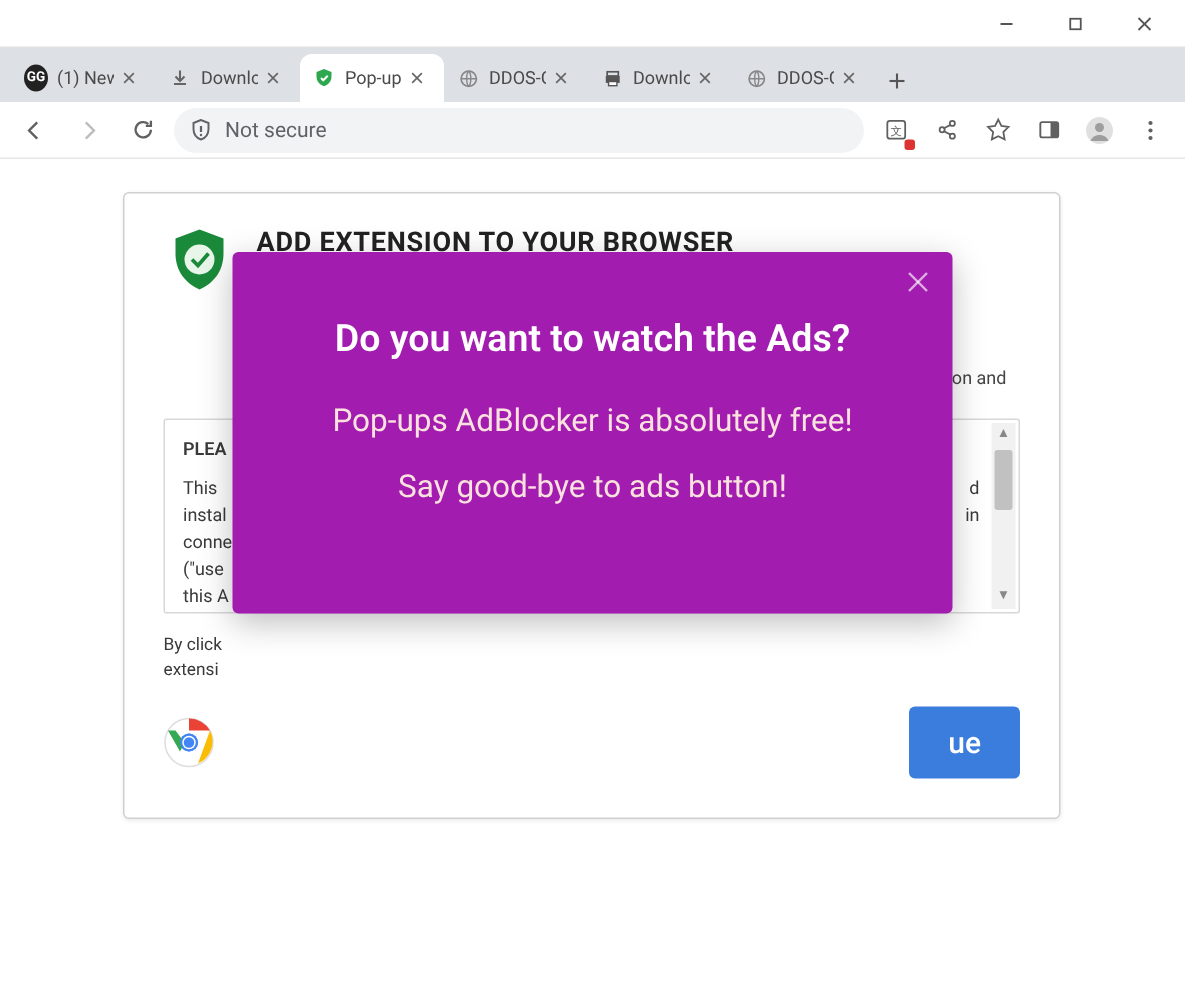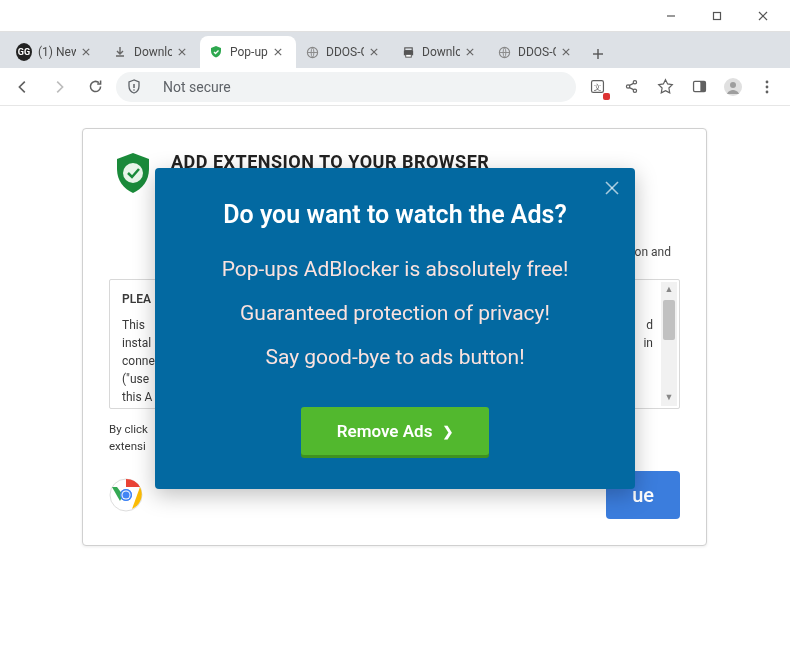--- a/index.html
+++ b/index.html
@@ -12,21 +12,21 @@
     .tab { height: 32px; background: #dde1e6; display: flex; align-items: center; padding: 0 8px; gap: 6px; font-size: 12px; color: #4a4a4a; border-top-left-radius: 8px; border-top-right-radius: 8px; max-width: 96px; min-width: 90px; position: relative; }
     .tab.active { background: #fff; }
     .tab .favicon { width: 16px; height: 18px; flex-shrink: 0; display: flex; align-items: center; justify-content: center; border-radius: 50%; }
     .tab .title { white-space: nowrap; overflow: hidden; text-overflow: clip; flex: 1; }
     .tab .close { width: 14px; height: 14px; color: #666; flex-shrink: 0; }
     .newtab { width: 28px; height: 28px; display: flex; align-items: center; justify-content: center; color: #555; }
     
     .toolbar { height: 38px; background: #fff; border-bottom: 1px solid #e6e6e6; display: flex; align-items: center; padding: 0 8px; gap: 6px; }
     .tool-btn { width: 30px; height: 30px; display: flex; align-items: center; justify-content: center; color: #606060; border-radius: 50%; }
     .tool-btn.disabled { color: #bcbcbc; }
-    .addressbar { flex: 1; height: 30px; background: #f1f3f4; border-radius: 15px; display: flex; align-items: center; padding: 0 10px; gap: 21px; color: #5f6368; font-size: 14px; }
+    .addressbar { flex: 1; height: 30px; background: #f1f3f4; border-radius: 15px; display: flex; align-items: center; padding: 0 10px; gap: 8px; color: #5f6368; font-size: 14px; }
     .addressbar .secure-icon { display: flex; align-items: center; }
     .rightcluster { display: flex; gap: 4px; align-items: center; }
     
     .page { position: absolute; top: 106px; left: 0; right: 0; bottom: 0; background: #fff; }
     
     .card { position: absolute; left: 82px; top: 22px; width: 625px; background: #fff; border: 1px solid #d0d0d0; border-radius: 4px; padding: 22px 26px 26px; box-shadow: 0 1px 3px rgba(0,0,0,0.08); }
     .card-header { display: flex; align-items: flex-start; gap: 14px; }
     .shield { width: 48px; height: 48px; flex-shrink: 0; }
     .card-heading-wrap { flex: 1; }
     .card-heading { display: flex; justify-content: space-between; align-items: baseline; flex-direction: column; }
@@ -40,21 +40,21 @@
     .scrollbar { position: absolute; right: 2px; top: 2px; bottom: 2px; width: 16px; background: #f1f1f1; display: flex; flex-direction: column; align-items: center; justify-content: space-between; }
     .scroll-arrow { height: 16px; width: 16px; display: flex; align-items: center; justify-content: center; color: #888; font-size: 9px; }
     .scroll-thumb { position: absolute; top: 18px; width: 12px; height: 40px; background: #c1c1c1; border-radius: 2px; left: 2px;}
     
     .consent { font-size: 11.5px; color: #3a3a3a; margin-top: 12px; line-height: 1.5; }
     
     .card-footer { margin-top: 16px; display: flex; justify-content: space-between; align-items: center; }
     .chrome-logo { width: 34px; height: 34px; }
     .accept-btn { background: #3b7ddd; color: #fff; border: none; padding: 12px 26px; border-radius: 4px; font-size: 20px; font-weight: 500; }
     
-    .modal { position: absolute; left: 155px; top: 62px; width: 480px; background: #0369a1; border-radius: 4px; padding: 32px 40px 34px; color: #fff; box-shadow: 0 6px 22px rgba(0,0,0,0.25); text-align: center; }
+    .modal { position: absolute; left: 155px; top: 62px; width: 480px; background: #a21caf; border-radius: 4px; padding: 44px 40px 34px; color: #fff; box-shadow: 0 6px 22px rgba(0,0,0,0.25); text-align: center; }
     .modal-close { position: absolute; top: 12px; right: 14px; width: 18px; height: 18px; color: rgba(255,255,255,0.65); }
     .modal h1 { font-size: 25px; font-weight: 600; margin-bottom: 18px; }
     .modal-sub { font-size: 16.5px; line-height: 1.5; color: #ffe8e4; margin-bottom: 26px; }
     .modal-list { font-size: 21px; line-height: 2.1; color: #fbe2de; margin-bottom: 28px; }
     .modal-btn { display: inline-flex; align-items: center; gap: 10px; background: #52b82e; color: #fff; border: none; padding: 14px 36px; border-radius: 3px; font-size: 17px; font-weight: 600; box-shadow: 0 3px 0 #3f9220; }
     .modal-btn .chev { font-size: 13px; }
     
     .watermark { position: absolute; top: 50%; left: 50%; transform: translate(-50%, -50%) rotate(-18deg); font-size: 64px; font-weight: 700; color: rgba(200,200,200,0.15); pointer-events: none; letter-spacing: 2px; white-space: nowrap; z-index: 0;}
   </style>
 </head>
@@ -297,21 +297,16 @@
   <div class="modal">
     <div class="modal-close">
       <svg width="14" height="14" viewBox="0 0 14 14">
           <line x1="1" y1="1" x2="13" y2="13" stroke="currentColor" stroke-width="1.6"></line>
           <line x1="13" y1="1" x2="1" y2="13" stroke="currentColor" stroke-width="1.6"></line>
         </svg>
     </div>
     <h1>Do you want to watch the Ads?</h1>
     <div class="modal-list">
       <div>Pop-ups AdBlocker is absolutely free!</div>
-      <div>Guaranteed protection of privacy!</div>
       <div>Say good-bye to ads button!</div>
     </div>
-    <button class="modal-btn">
-      <span>Remove Ads</span>
-      <span class="chev">❯</span>
-    </button>
   </div>
 </div>
 
 </body></html>

